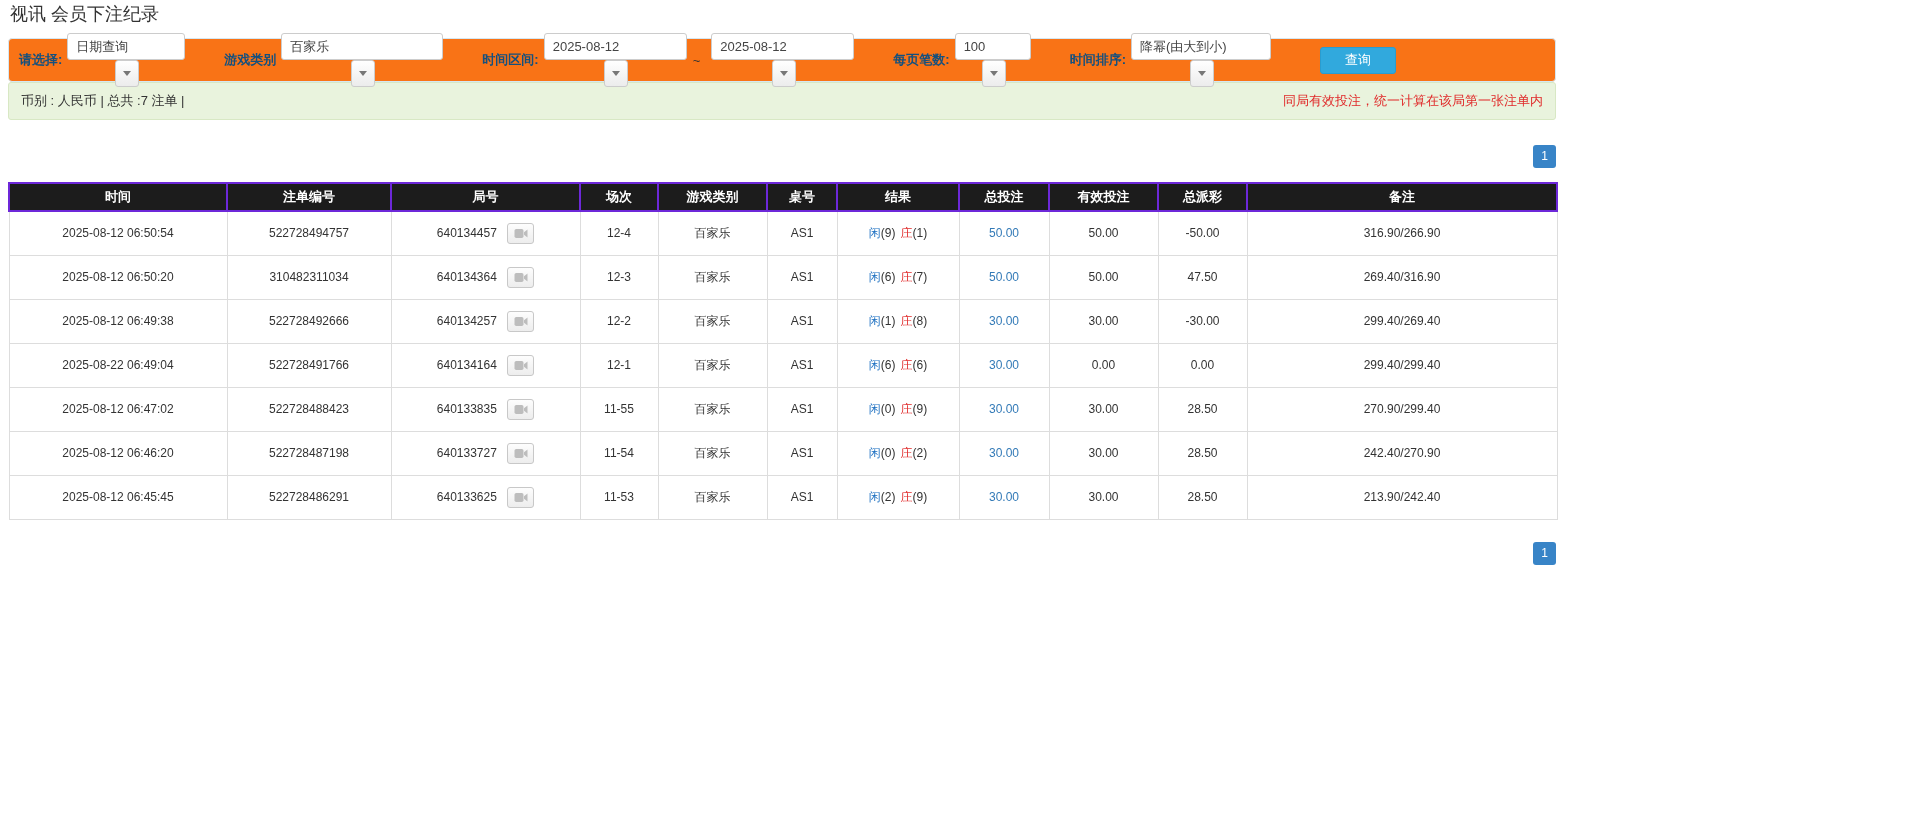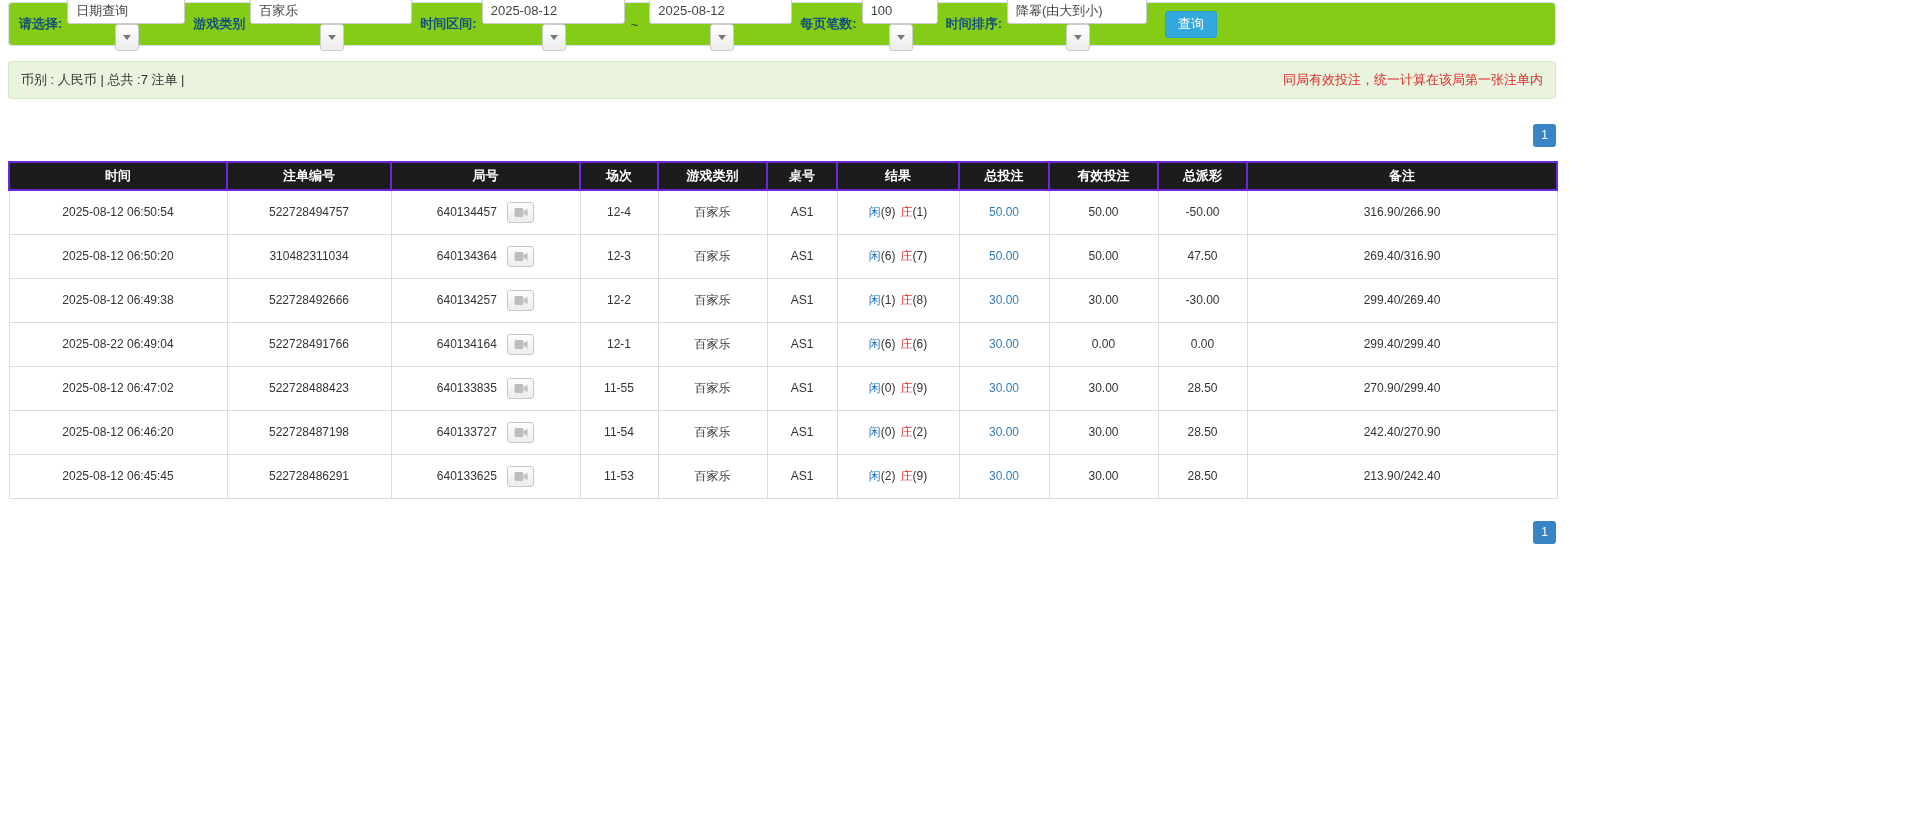--- a/index.html
+++ b/index.html
@@ -3,37 +3,37 @@
 <meta charset="utf-8">
 <title>视讯 会员下注纪录</title>
 <style>
 * { box-sizing: border-box; margin: 0; padding: 0; }
 html, body { background: #fff; }
 body { font-family: "Liberation Sans", "DejaVu Sans", sans-serif; color: #333; font-size: 13px; }
 .page { width: 1548px; margin-left: 8px; padding-top: 2px; }
 .page-title { font-size: 18px; font-weight: 400; color: #333; margin: 0 0 12px 2px; white-space: nowrap; }
 
 
-.filter-bar { background: #84cc16; border: 1px solid #d5e7f2; border-radius: 4px; height: 44px; display: flex; align-items: center; padding: 0 10px; }
+.filter-bar { background: #f97316; border: 1px solid #d5e7f2; border-radius: 4px; height: 44px; display: flex; align-items: center; padding: 0 10px; gap: 31px; }
 .fgroup { display: flex; align-items: center; margin-right: 8px; }
 .flabel { color: #14507e; font-weight: bold; font-size: 13px; white-space: nowrap; }
 .combo { display: inline-flex; align-items: center; margin-left: 5px; flex-direction: column; }
 .combo-input { height: 27px; border: 1px solid #ccc; border-radius: 3px; background: #fff; padding: 0 8px; font-size: 13px; color: #444; font-family: inherit; outline: none; }
 .w-select { width: 118px; }
 .w-game { width: 162px; }
 .w-date { width: 143px; }
 .w-pp { width: 76px; }
 .w-sort { width: 140px; }
 .caret-btn { height: 27px; width: 24px; margin-left: 2px; border: 1px solid #ccc; border-radius: 3px; background: linear-gradient(#ffffff, #ececec); display: inline-flex; align-items: center; justify-content: center; cursor: pointer; }
 .caret { width: 0; height: 0; border-left: 4px solid transparent; border-right: 4px solid transparent; border-top: 5px solid #777; }
 .tilde { margin: 0 6px; color: #333; }
-.search-btn { margin-left: 10px; background: #31a9dd; color: #fff; border: 1px solid #2a9ccf; border-radius: 3px; height: 27px; padding: 0 12px; font-size: 13px; font-family: inherit; cursor: pointer; }
-
-
-.info-bar { margin-top: 15px; background: #e9f3dd; border: 1px solid #d8e8c4; border-radius: 3px; padding: 0 12px; height: 38px; display: flex; align-items: center; justify-content: space-between; font-size: 13px; }
+.search-btn { margin-left: 10px; background: #31a9dd; color: #fff; border: 1px solid #2a9ccf; border-radius: 3px; height: 27px; padding: 0 24px; font-size: 13px; font-family: inherit; cursor: pointer; }
+
+
+.info-bar { background: #e9f3dd; border: 1px solid #d8e8c4; border-radius: 3px; padding: 0 12px; height: 38px; display: flex; align-items: center; justify-content: space-between; font-size: 13px; }
 .info-left { color: #333; }
 .info-right { color: #e02a2a; }
 
 
 .pager { text-align: right; margin-top: 25px; }
 .pager.bottom { margin-top: 22px; padding-bottom: 30px; }
 .page-btn { display: inline-block; min-width: 23px; height: 23px; line-height: 23px; background: #3884c7; color: #fff; text-align: center; border-radius: 3px; font-size: 12px; text-decoration: none; cursor: pointer; padding: 0 4px; }
 
 
 table.records { width: 100%; border-collapse: collapse; table-layout: fixed; margin-top: 14px; }
@@ -46,20 +46,21 @@
 .res-gap { display: inline-block; width: 5px; }
 .bet-link { color: #337ab7; text-decoration: none; cursor: pointer; }
 .neg { color: #e02a2a; }
 .video-btn { display: inline-flex; align-items: center; justify-content: center; width: 27px; height: 21px; margin-left: 7px; border: 1px solid #c8c8c8; border-radius: 3px; background: linear-gradient(#fdfdfd, #ededed); vertical-align: middle; cursor: pointer; }
 </style>
 </head>
 <body>
 
 <div class="page">
 
+  <h1 class="page-title">视讯 会员下注纪录</h1>
 
   <div class="filter-bar">
     <div class="fgroup">
       <span class="flabel">请选择:</span>
       <span class="combo">
         <input class="combo-input w-select" readonly="" value="日期查询" style="">
         <span class="caret-btn">
             <span class="caret"></span>
           </span>
       </span>

